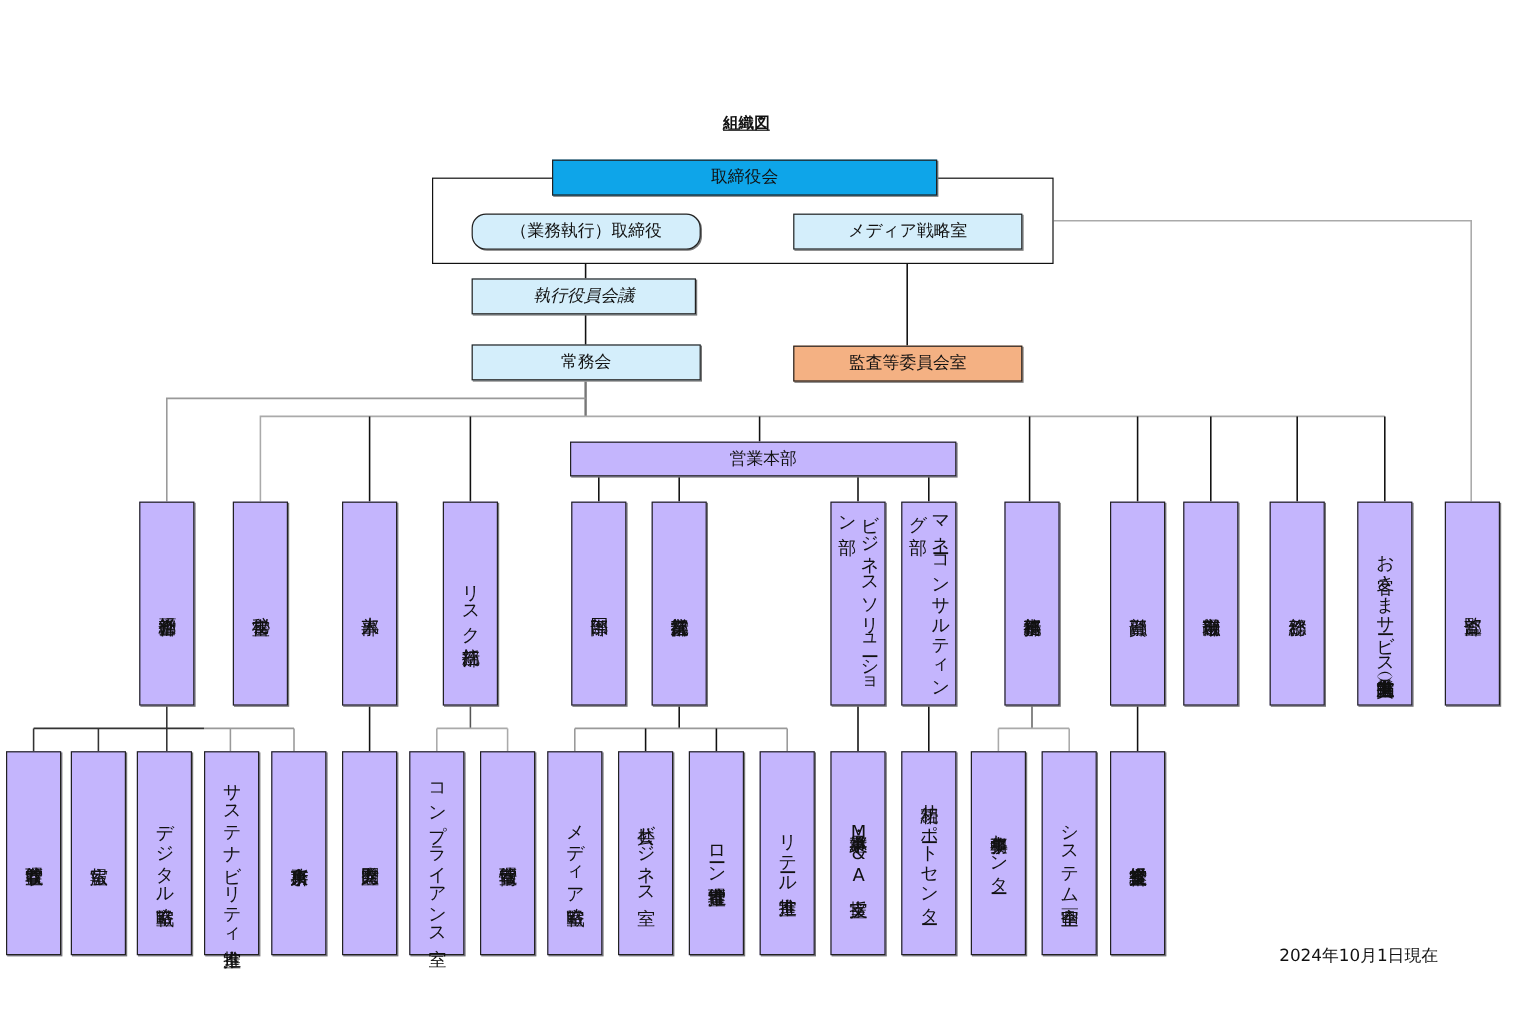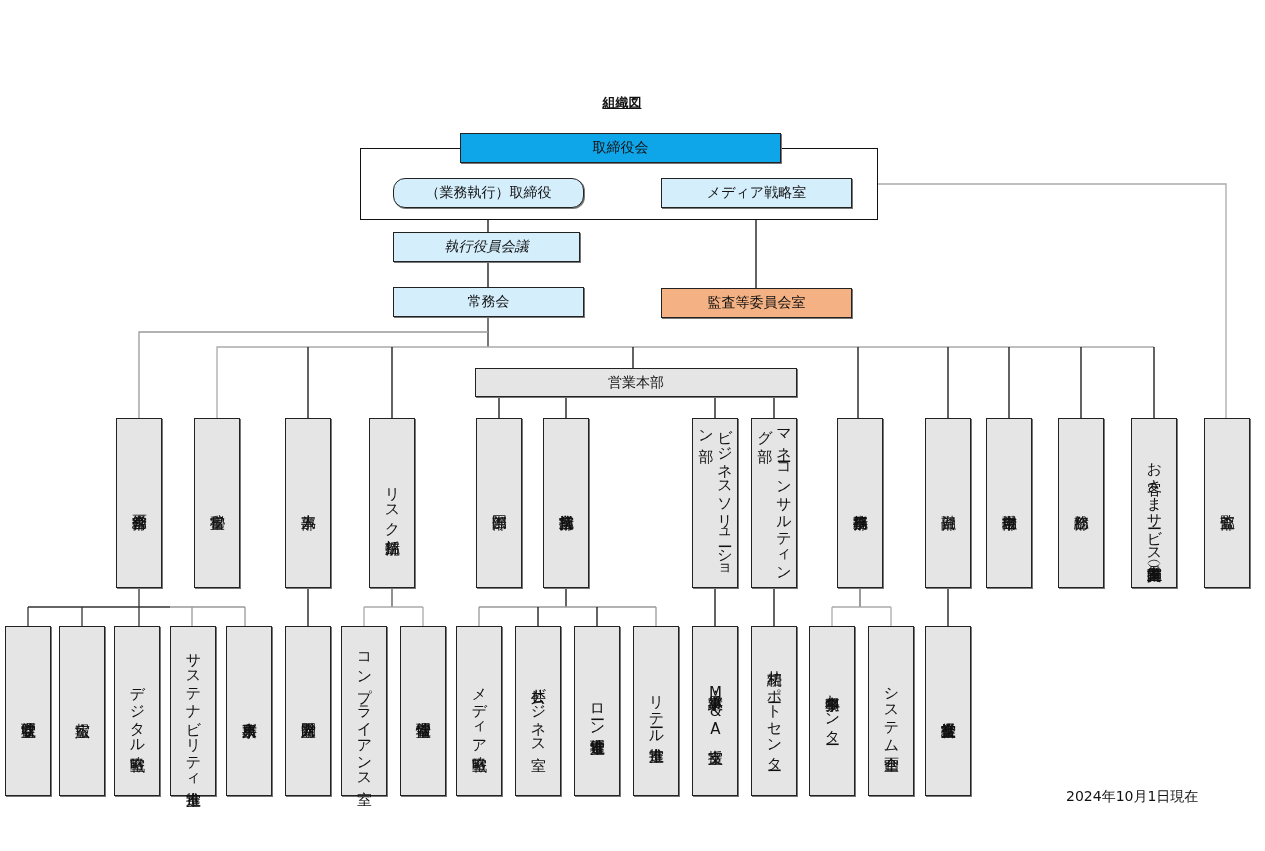--- a/index.html
+++ b/index.html
@@ -8,21 +8,21 @@
     #lines { position: absolute; left: 0; top: 0; width: 1265px; height: 851px; }
     .title { position: absolute; left: 560px; top: 94px; width: 124px; text-align: center;
              font-size: 13px; font-weight: bold; text-decoration: underline; }
     .frame { position: absolute; border: 1.5px solid #111; background: #fff; box-sizing: border-box; }
     .box { position: absolute; box-sizing: border-box; border: 1.5px solid #222;
            display: flex; align-items: center; justify-content: center; font-size: 14px;
            box-shadow: 1px 1px 0 #777; }
     .board { background: #0ea5e9; }
     .blue  { background: #d4eefb; }
     .orange{ background: #f4b183; }
-    .green { background: #e5e5e5; }
+    .green { background: #c4b5fd; }
     .v { writing-mode: vertical-rl; text-orientation: upright; letter-spacing: 0px; font-size: 15px; line-height: 19px; }
     .date { position: absolute; left: 1066px; top: 788px; font-size: 14px; }
   </style>
 </head>
 <body>
 
 <svg id="lines" xmlns="http://www.w3.org/2000/svg">
   <g fill="none" stroke-width="1.3">
 
     <path d="M488 208 V232 M488 262 V288 M756 208 V288" stroke="#111"></path>

